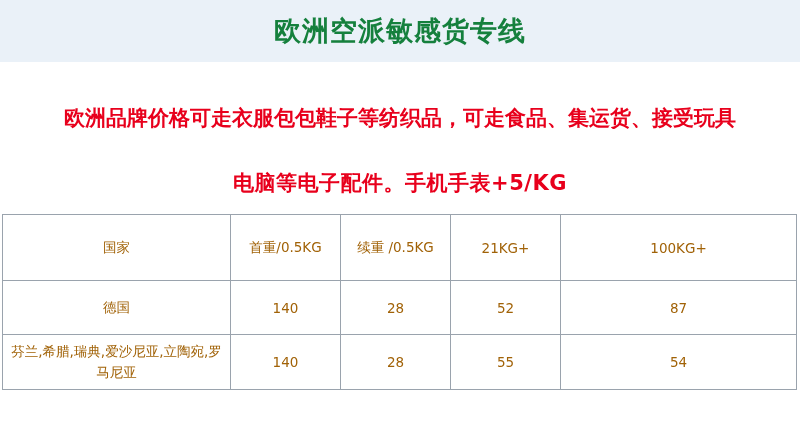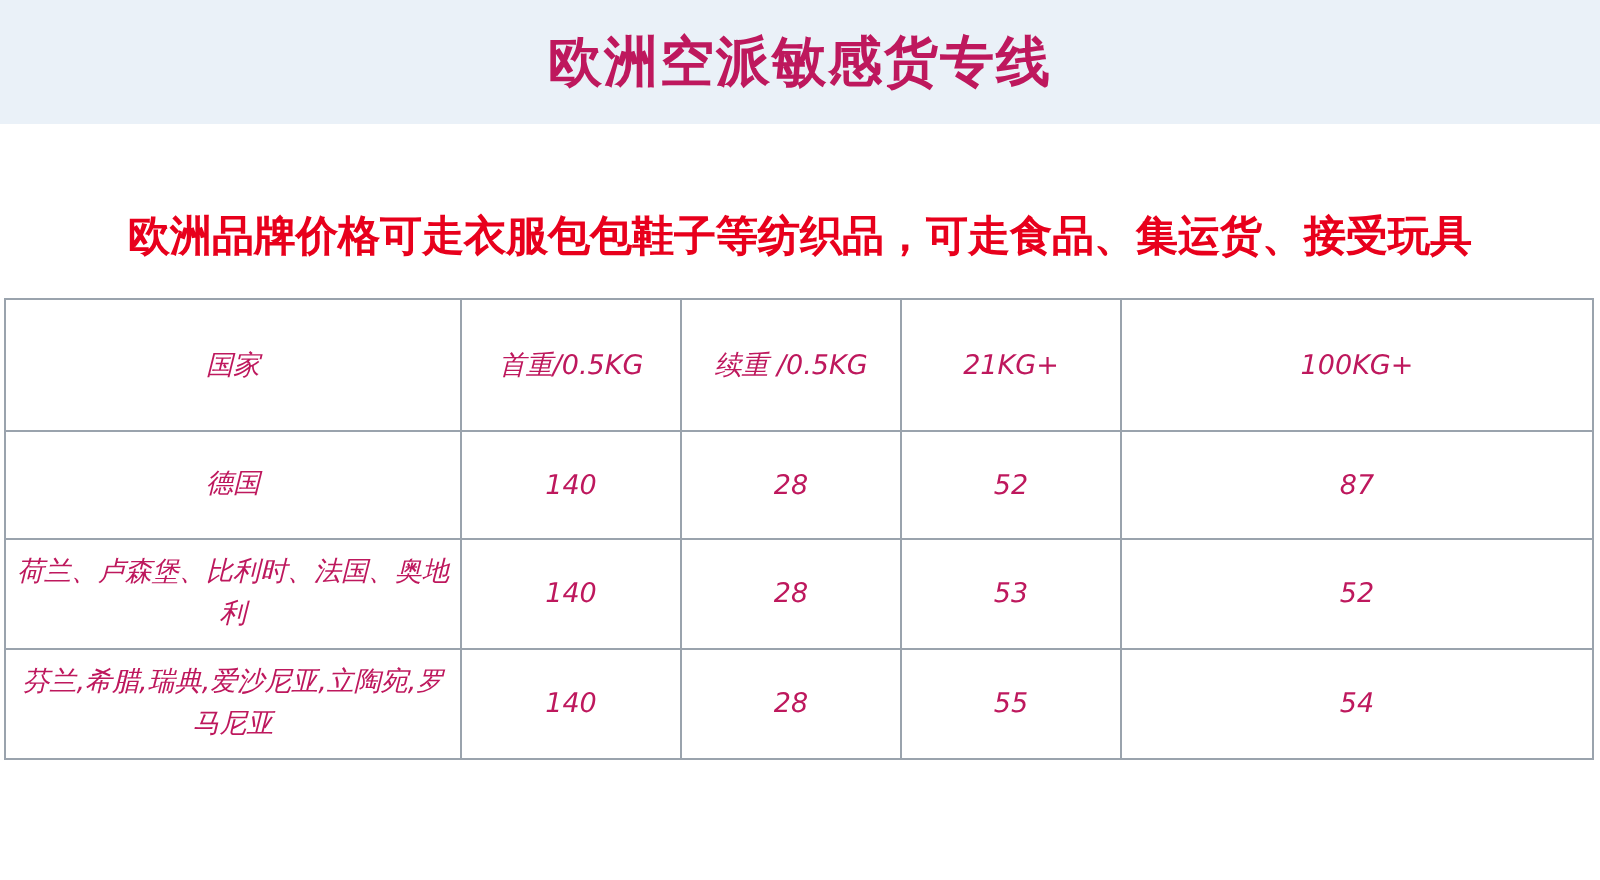--- a/index.html
+++ b/index.html
@@ -22,21 +22,21 @@
     width: 800px;
     height: 62px;
     background: #eaf1f8;
     display: flex;
     align-items: center;
     justify-content: center;
   }
   .title-text {
     font-size: 27px;
     font-weight: bold;
-    color: #be185d;
+    color: #15803d;
     letter-spacing: 1px;
   }
   .subtitle-block {
     width: 800px;
     padding: 8px 4px 10px 4px;
     text-align: center;
   }
   .subtitle-line {
     color: #e8001c;
     font-size: 21px;
@@ -52,23 +52,22 @@
     border-collapse: collapse;
     width: 794px;
     margin: 4px 0 0 2px;
     table-layout: fixed;
   }
   table.rate td {
     border: 1px solid #9aa3ad;
     text-align: center;
     vertical-align: middle;
     font-size: 13.5px;
-    color: #be185d;
+    color: #a16207;
     padding: 6px 4px;
-    font-style: italic;
   }
   .col-country { width: 228px; }
   .col-first   { width: 110px; }
   .col-add     { width: 110px; }
   .col-21      { width: 110px; }
   .col-100     { width: 236px; }
 
   thead td, .hdr td {
     font-size: 14px;
     height: 66px;
@@ -89,47 +88,41 @@
 <body>
 
 <div class="page">
 
   <div class="title-band">
     <span class="title-text">欧洲空派敏感货专线</span>
   </div>
 
   <div class="subtitle-block">
     <div class="subtitle-line">欧洲品牌价格可走衣服包包鞋子等纺织品，可走食品、集运货、接受玩具</div>
+    <div class="subtitle-line second">电脑等电子配件。手机手表+5/KG</div>
   </div>
 
   <table class="rate">
     <tbody>
       <tr class="hdr">
         <td class="col-country">国家</td>
         <td class="col-first">首重/0.5KG</td>
         <td class="col-add">续重 /0.5KG</td>
         <td class="col-21">21KG+</td>
         <td class="col-100">100KG+</td>
       </tr>
 
       <tr class="row-h1">
         <td class="country-cell">德国</td>
         <td class="num">140</td>
         <td class="num">28</td>
         <td class="num">52</td>
         <td class="num">87</td>
       </tr>
 
-      <tr class="row-h2">
-        <td class="country-cell">荷兰、卢森堡、比利时、法国、奥地利</td>
-        <td class="num">140</td>
-        <td class="num">28</td>
-        <td class="num">53</td>
-        <td class="num">52</td>
-      </tr>
 
 
       <tr class="row-h4">
         <td class="country-cell">芬兰,希腊,瑞典,爱沙尼亚,立陶宛,罗马尼亚</td>
         <td class="num">140</td>
         <td class="num">28</td>
         <td class="num">55</td>
         <td class="num">54</td>
       </tr>
     </tbody>

